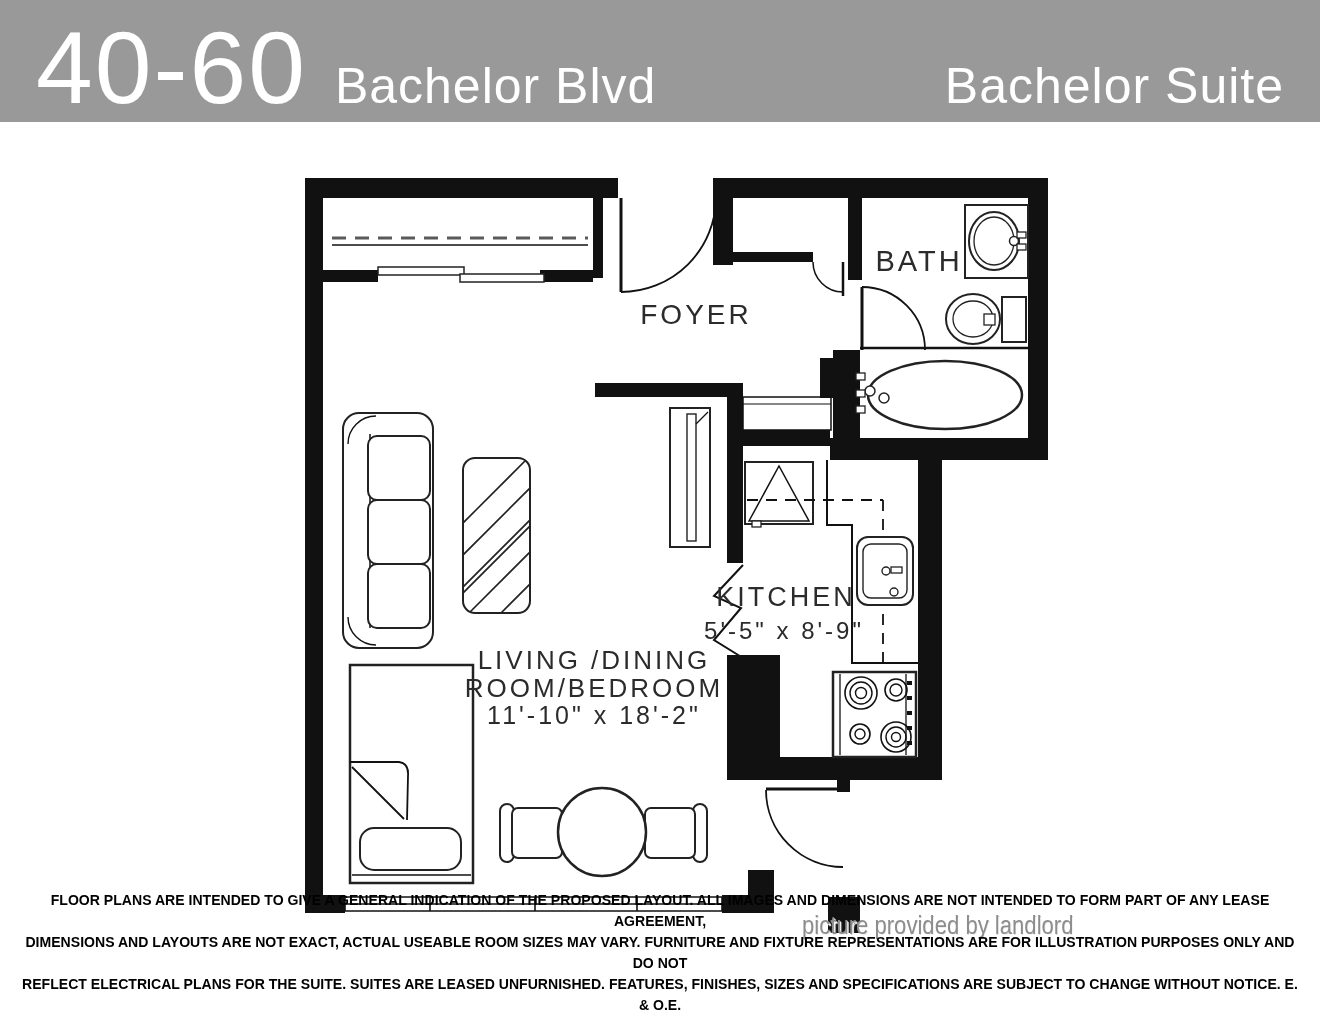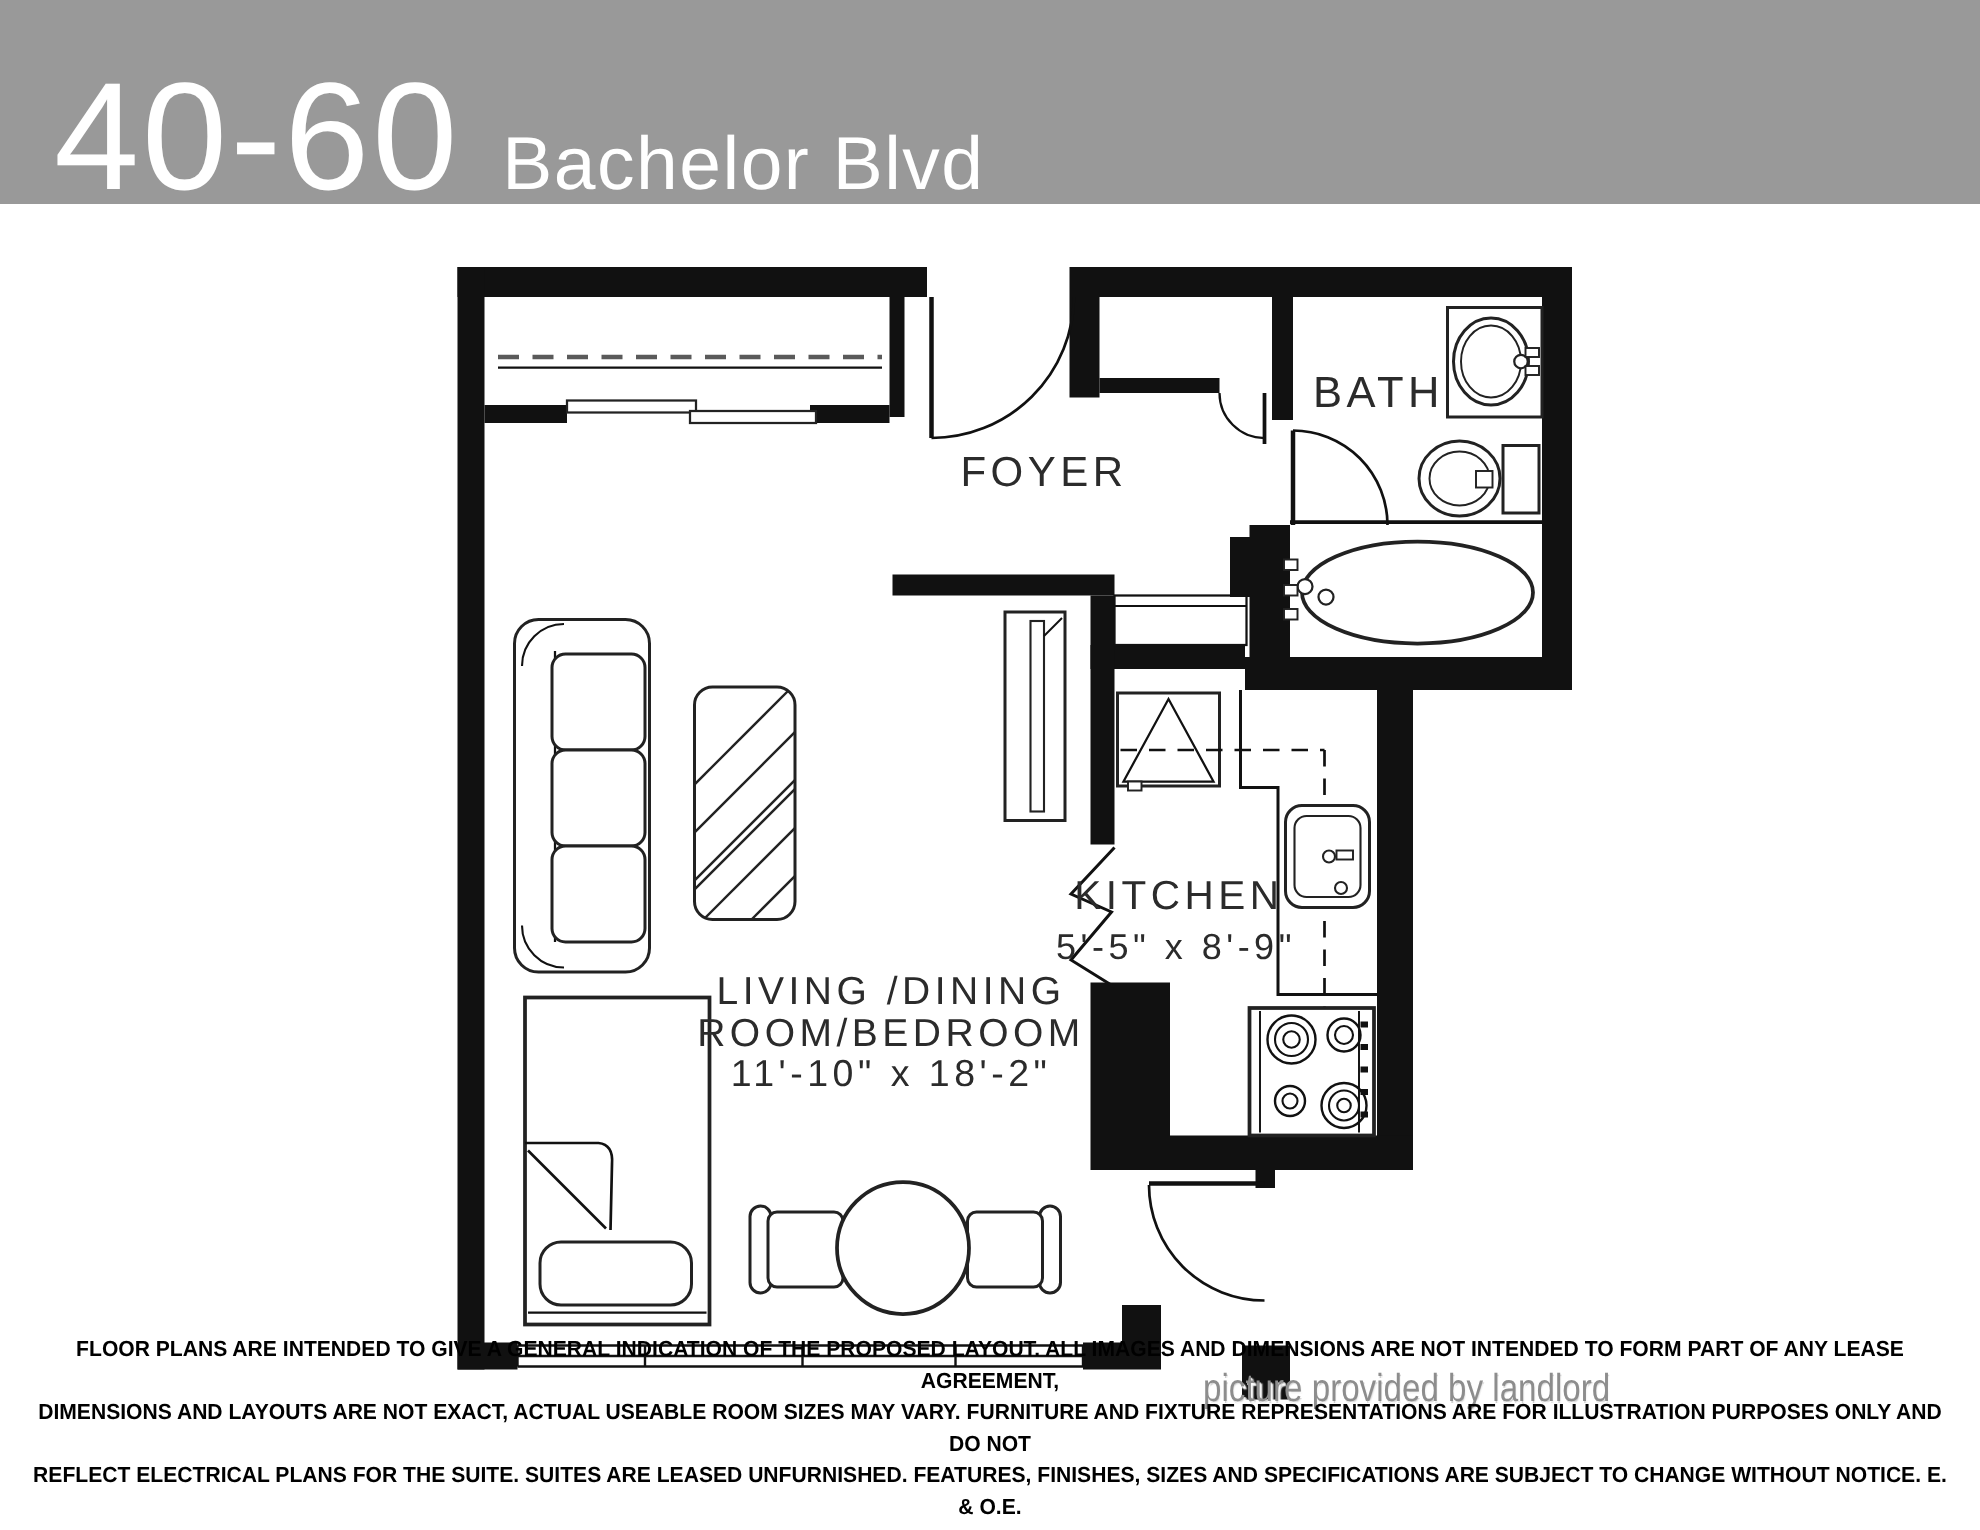--- a/index.html
+++ b/index.html
@@ -1,20 +1,20 @@
 <!DOCTYPE html>
 <html><head>
 <meta charset="utf-8">
 <style>
   html,body{margin:0;padding:0;background:#fff;}
   .page{position:relative;width:1320px;height:1020px;background:#ffffff;overflow:hidden;
         font-family:"Liberation Sans",sans-serif;}
   
-  .hdr{position:absolute;left:0;top:0;width:1320px;height:136px;background:#999999;
-       display:flex;align-items:baseline;box-sizing:border-box;padding:40px 36px 0 36px;color:#fff;}
+  .hdr{position:absolute;left:0;top:0;width:1320px;height:122px;background:#999999;
+       display:flex;align-items:baseline;box-sizing:border-box;padding:17px 36px 0 36px;color:#fff;}
   .hdr .big{font-size:102px;line-height:1;letter-spacing:2px;font-weight:400;}
   .hdr .street{font-size:50px;margin-left:28px;letter-spacing:1px;}
   .hdr .suite{font-size:50px;margin-left:auto;letter-spacing:1px;}
   
   svg.plan{position:absolute;left:0;top:0;width:1320px;height:1020px;}
   .wall{fill:#111;stroke:none;}
   .ln{stroke:#111;fill:none;}
   .fix{stroke:#222;fill:#fff;}
   .lbl{fill:#2b2b2b;letter-spacing:3px;}
   
@@ -26,20 +26,21 @@
         font-weight:bold;font-size:14.5px;line-height:1.45;transform:scaleX(.97);transform-origin:center;}
 </style>
 </head>
 <body>
 
 <div class="page">
 
   <div class="hdr">
     <span class="big">40-60</span>
     <span class="street">Bachelor Blvd</span>
+    <span class="suite">Bachelor Suite</span>
   </div>
 
   <svg class="plan" viewBox="0 0 1320 1020">
 
     <g>
       <rect class="wall" x="305" y="178" width="313" height="20"></rect>
       <rect class="wall" x="713" y="178" width="335" height="20"></rect>
       <rect class="wall" x="713" y="198" width="20" height="67"></rect>
       <rect class="wall" x="305" y="178" width="18" height="735"></rect>
       <rect class="wall" x="305" y="895" width="40" height="18"></rect>

